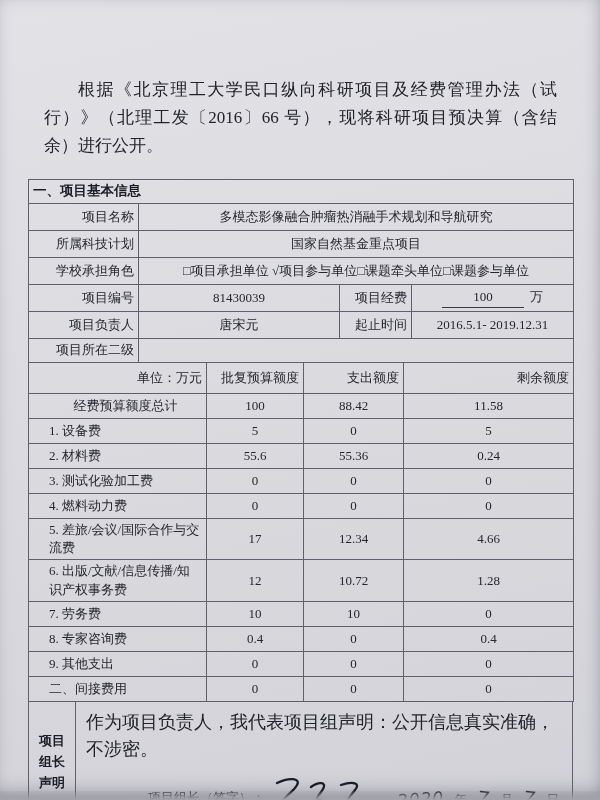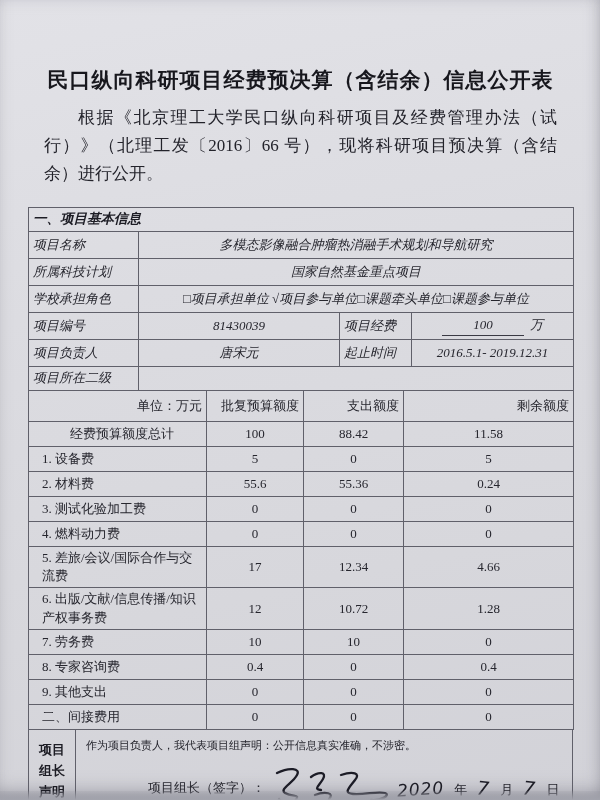--- a/index.html
+++ b/index.html
@@ -25,55 +25,55 @@
     margin:0;text-align:center;
     font-family:"Liberation Sans","DejaVu Sans",sans-serif;
     font-weight:bold;font-size:21px;letter-spacing:1px;color:#17171d;
   }
   .intro{
     margin:10px 16px 0 16px;
     font-size:17px;line-height:1.65;text-indent:2em;
     text-align:justify;color:#23232b;
   }
   table{border-collapse:collapse;table-layout:fixed;width:545px;margin:0;}
-  .t1{margin-top:19px;font-style:italic;}
+  .t1{margin-top:19px;}
   .t2{margin-top:-1px;}
   td,th{
     border:1px solid #60606a;
     font-size:13px;font-weight:normal;
     padding:2px 4px;vertical-align:middle;color:#26262e;
     line-height:1.4;overflow:hidden;
   }
   .section-head{
     font-family:"Liberation Sans","DejaVu Sans",sans-serif;
     font-weight:bold;font-size:13.5px;text-align:left;
     padding:2px 4px;color:#1c1c24;height:18px;
   }
-  .lbl{text-align:left;height:22px;margin-top:8px;}
+  .lbl{text-align:right;height:22px;margin-top:8px;}
   .val{text-align:center;}
   .t2 th{height:26px;text-align:right;font-size:13px;}
-  .t2 td.name{text-align:left;padding-left:13px;height:20px;margin-left:39px;}
+  .t2 td.name{text-align:left;padding-left:20px;height:20px;margin-left:39px;}
   .t2 td.name.center{text-align:center;}
   .t2 td.num{text-align:center;font-size:13px;}
   .underlined{
     display:inline-block;min-width:74px;text-align:center;
     border-bottom:1px solid #3a3a44;padding:0 4px;margin-right:6px;
   }
   .decl{
     display:flex;width:543px;margin-top:-1px;
     border:1px solid #60606a;border-top:none;
   }
   .decl-side{
     width:46px;flex:0 0 46px;border-right:1px solid #60606a;
     display:flex;flex-direction:column;justify-content:center;align-items:center;
     gap:3px;font-size:13px;font-weight:bold;
     font-family:"Liberation Sans","DejaVu Sans",sans-serif;color:#1c1c24;
   }
   .decl-main{flex:1;padding:8px 8px 6px 10px;}
-  .decl-statement{font-size:11px;line-height:1.5;color:#23232b;}
+  .decl-statement{font-size:18px;line-height:1.5;color:#23232b;}
   .sign-row{
     display:flex;align-items:flex-end;margin-top:10px;height:44px;
   }
   .sign-label{font-size:13px;margin-left:62px;white-space:nowrap;padding-bottom:10px;}
   .signature-wrap{position:relative;width:130px;height:44px;margin-left:2px;}
   .date-group{
     margin-left:auto;display:flex;align-items:flex-end;gap:4px;
     padding-bottom:8px;padding-right:4px;white-space:nowrap;
   }
   .hw{
@@ -82,21 +82,20 @@
     letter-spacing:1px;
   }
   .hw-day,.hw-month{font-size:19px;transform:rotate(6deg);}
   .printed{font-size:13px;margin:0 6px;}
 </style>
 </head>
 <body>
 
 <div class="paper">
 
-  <h1 class="title">民口纵向科研项目经费预决算（含结余）信息公开表</h1>
 
   <p class="intro">根据《北京理工大学民口纵向科研项目及经费管理办法（试行）》（北理工发〔2016〕66 号），现将科研项目预决算（含结余）进行公开。</p>
 
   <table class="t1">
     <colgroup>
         <col style="width:110px">
         <col style="width:201px">
         <col style="width:72px">
         <col style="width:162px">
       </colgroup>

